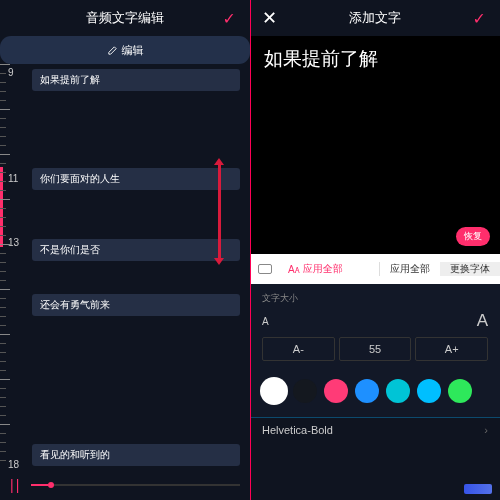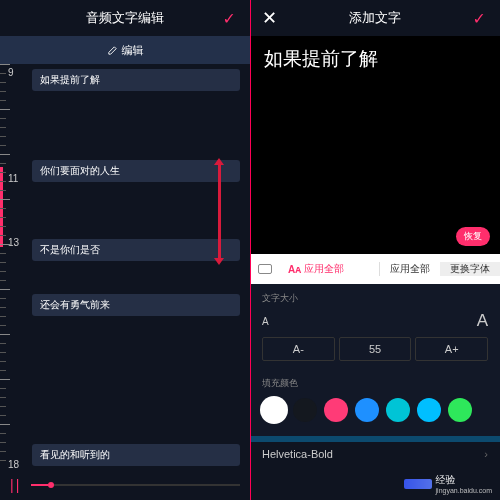--- a/index.html
+++ b/index.html
@@ -16,21 +16,21 @@
     width: 250px; height: 500px;
     background: #0f1420;
     position: relative;
     overflow: hidden;
   }
   .divider { position: absolute; left: 250px; top: 0; width: 1px; height: 500px; background: #ff0055; z-index: 50; }
 
   
   .hdr { height: 36px; display: flex; align-items: center; justify-content: center; position: relative; font-size: 13px; background: #0f1420; }
   .hdr .check { position: absolute; right: 14px; color: #ff2e6c; font-size: 16px; }
-  .subhdr { height: 28px; background: #23304a; display: flex; align-items: center; justify-content: center; font-size: 11px; gap: 4px; }
+  .subhdr { height: 28px; background: #23304a; display: flex; align-items: center; justify-content: center; font-size: 11px; gap: 4px; border-radius: 11px; }
   .subhdr svg { width: 11px; height: 11px; stroke: #fff; fill: none; }
 
   .timeline { position: absolute; top: 64px; bottom: 30px; left: 0; right: 0; }
   .ruler { position: absolute; left: 0; top: 0; bottom: 0; width: 26px; }
   .ruler .num { position: absolute; left: 8px; font-size: 10px; color: #ccc; transform: translateY(-50%); }
   .ruler .tick { position: absolute; left: 0; height: 1px; background: #555; width: 6px; }
   .ruler .tick.major { width: 10px; background: #888; }
   .pink-bar { position: absolute; left: 0; width: 3px; background: #ff2e6c; }
   .item { position: absolute; left: 32px; right: 10px; background: #252f45; border-radius: 3px; height: 22px; display: flex; align-items: center; padding: 0 8px; font-size: 10px; color: #fff; }
   .arrow { position: absolute; left: 218px; width: 3px; background: #d81b3c; }
@@ -48,35 +48,35 @@
   .hdr-r { height: 36px; display: flex; align-items: center; justify-content: center; position: relative; font-size: 13px; }
   .hdr-r .x { position: absolute; left: 12px; font-size: 18px; }
   .hdr-r .check { position: absolute; right: 14px; color: #ff2e6c; font-size: 16px; }
   .preview { height: 218px; padding: 10px 14px; position: relative; background: #000; }
   .preview .big { font-size: 19px; font-weight: 500; }
   .restore { position: absolute; right: 10px; bottom: 8px; background: #ff2e6c; color: #fff; font-size: 9px; padding: 3px 8px; border-radius: 10px; }
   .tabrow { height: 30px; background: #fff; display: flex; align-items: center; font-size: 10px; }
   .kb { width: 30px; display: flex; align-items: center; justify-content: center; }
   .kb-icon { width: 14px; height: 10px; border: 1px solid #888; border-radius: 2px; position: relative; }
   .tab1 { color: #ff2e6c; display: flex; align-items: center; gap: 3px; padding: 0 8px; }
-  .tab1 .aa { font-weight: bold; }
+  .tab1 .aa { font-weight: normal; }
   .tabspacer { flex: 1; }
   .tab2 { color: #333; padding: 0 10px; border-left: 1px solid #ddd; }
   .tab3 { color: #333; padding: 0 10px; background: #eee; }
 
   .section { background: #121827; padding: 8px 12px; }
   .seclabel { font-size: 9px; color: #888; margin-bottom: 6px; }
   .sizerow { display: flex; align-items: center; justify-content: space-between; font-size: 10px; color: #ccc; }
   .sizerow .small { font-size: 10px; } .sizerow .large { font-size: 17px; }
   .stepper { display: flex; gap: 4px; margin-top: 6px; }
   .stepper > div { flex: 1; height: 24px; border: 1px solid #333; display: flex; align-items: center; justify-content: center; font-size: 11px; color: #ccc; border-radius: 2px; }
   .colors { display: flex; gap: 7px; padding: 2px 0 6px; }
   .color { width: 24px; height: 24px; border-radius: 50%; }
   .color.sel { box-shadow: 0 0 0 2px #fff; }
-  .fontrow { font-size: 11px; color: #ccc; padding: 6px 12px; display: flex; align-items: center; justify-content: space-between; border-top: 6px solid #0c4a6e; }
+  .fontrow { font-size: 11px; color: #ccc; padding: 6px 12px; display: flex; align-items: center; justify-content: space-between; border-top: 1px solid #0c4a6e; }
   .fontrow .chev { color: #666; }
 
   .watermark { position: absolute; right: 8px; bottom: 6px; display: flex; align-items: center; gap: 4px; font-size: 10px; color: #fff; z-index: 60; opacity: 0.9; }
   .watermark .logo { width: 28px; height: 10px; background: linear-gradient(90deg,#3b5bff,#5b7bff); border-radius: 2px; }
   .watermark .sub { font-size: 7px; color: #ccc; display: block; }
 </style>
 </head>
 <body>
 
 <div class="screens">
@@ -141,21 +141,21 @@
           <div class="tick" style="top: 351px;"></div>
           <div class="tick major" style="top: 360px;"></div>
           <div class="tick" style="top: 369px;"></div>
           <div class="tick" style="top: 378px;"></div>
           <div class="tick" style="top: 387px;"></div>
           <div class="tick" style="top: 396px;"></div>
         </div>
       <div class="item" style="top:5px">
           <span>如果提前了解</span>
         </div>
-      <div class="item" style="top:96px">
+      <div class="item" style="top:104px">
           <span>你们要面对的人生</span>
         </div>
       <div class="item" style="top:175px">
           <span>不是你们是否</span>
         </div>
       <div class="item" style="top:230px">
           <span>还会有勇气前来</span>
         </div>
       <div class="item" style="top:380px">
           <span>看见的和听到的</span>
@@ -196,21 +196,20 @@
         <span class="small">A</span>
         <span class="large">A</span>
       </div>
       <div class="stepper">
         <div>A-</div>
         <div>55</div>
         <div>A+</div>
       </div>
     </div>
     <div class="section">
-      <div class="seclabel">填充颜色</div>
       <div class="colors">
           <div class="color sel" style="background: rgb(255, 255, 255);"></div>
           <div class="color" style="background: rgb(20, 24, 31);"></div>
           <div class="color" style="background: rgb(255, 59, 119);"></div>
           <div class="color" style="background: rgb(30, 144, 255);"></div>
           <div class="color" style="background: rgb(0, 196, 214);"></div>
           <div class="color" style="background: rgb(0, 191, 255);"></div>
           <div class="color" style="background: rgb(46, 232, 91);"></div>
         </div>
     </div>
@@ -218,17 +217,13 @@
       <span>Helvetica-Bold</span>
       <span class="chev">›</span>
     </div>
   </div>
 </div>
 
 <div class="divider"></div>
 
 <div class="watermark">
   <span class="logo"></span>
-  <span>
-    <span>经验</span>
-    <span class="sub">jingyan.baidu.com</span>
-  </span>
 </div>
 
 </body></html>

